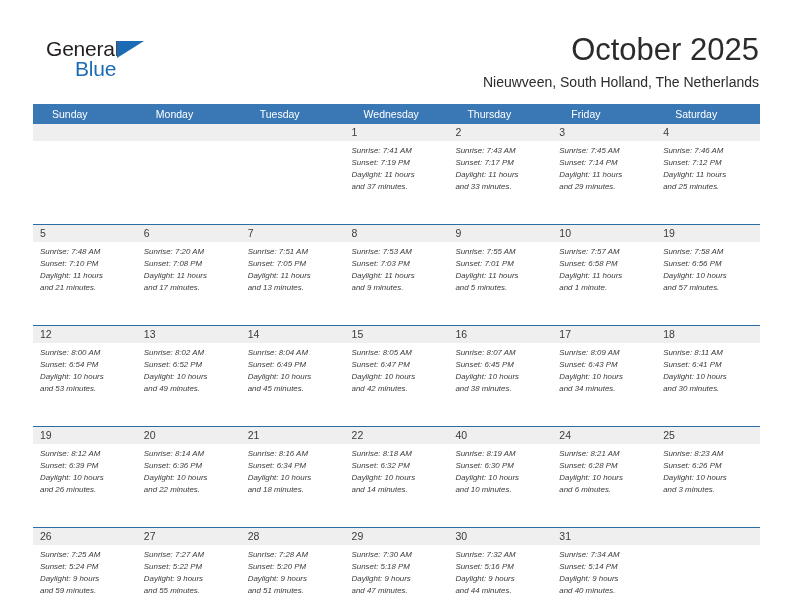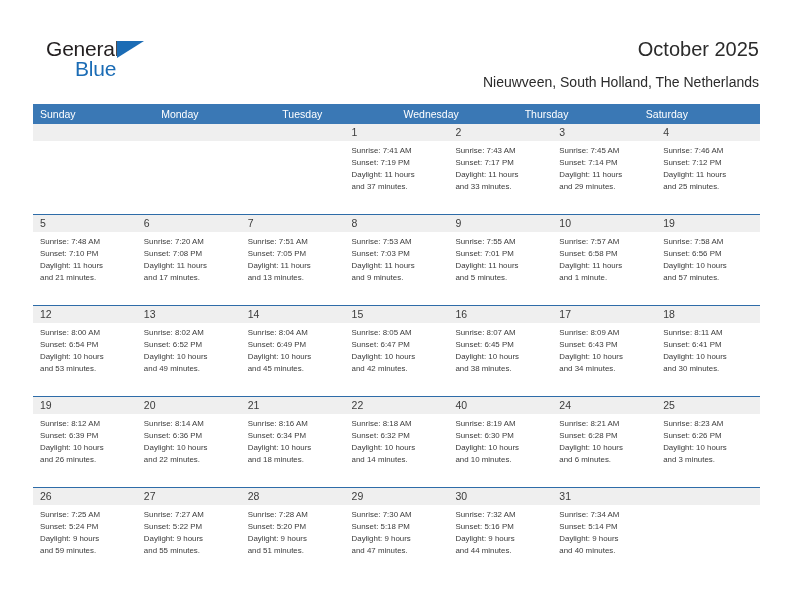--- a/index.html
+++ b/index.html
@@ -65,21 +65,21 @@
     font-size: 21px;
     line-height: 21px;
     color: #1b6cb5;
     letter-spacing: -0.2px;
   }
 
   .title {
     position: absolute;
     right: 33px;
     top: 34px;
-    font-size: 20px;
+    font-size: 31px;
     line-height: 31px;
     color: #2b2b2b;
     text-align: right;
     white-space: nowrap;
   }
   .subtitle {
     position: absolute;
     right: 33px;
     top: 74px;
     font-size: 14px;
@@ -102,21 +102,21 @@
     width: 727px;
     height: 20px;
     background: #3a78b5;
   }
   .weekday {
     flex: 1 1 0;
     min-width: 0;
     color: #ffffff;
     font-size: 10.5px;
     line-height: 20px;
-    padding-left: 7px;
+    padding-left: 19px;
     box-sizing: border-box;
     white-space: nowrap;
     overflow: hidden;
   }
 
   .week {
     width: 727px;
     border-top: 1.4px solid #2e6ca8;
   }
   .week:first-of-type {
@@ -137,22 +137,23 @@
     font-size: 10.5px;
     line-height: 17px;
     color: #3b3b3b;
     white-space: nowrap;
     overflow: hidden;
   }
 
   .week-body {
     display: flex;
     width: 727px;
-    height: 73px;
+    height: 83px;
     background: #b91c1c;
+    font-style: italic;
   }
   .info-cell {
     flex: 1 1 0;
     min-width: 0;
     box-sizing: border-box;
     padding: 4px 6px 0 7px;
     background: #ffffff;
   }
   .info-line {
     font-size: 7.9px;
@@ -179,20 +180,21 @@
     <div class="subtitle">Nieuwveen, South Holland, The Netherlands</div>
   </div>
 
   <div class="calendar">
     <div class="weekday-row" id="weekday-row">
         <div class="weekday">Sunday</div>
         <div class="weekday">Monday</div>
         <div class="weekday">Tuesday</div>
         <div class="weekday">Wednesday</div>
         <div class="weekday">Thursday</div>
+        <div class="weekday">Friday</div>
         <div class="weekday">Saturday</div>
       </div>
     <div id="weeks-container">
         <div class="week">
           <div class="week-dates">
             <div class="date-cell"></div>
             <div class="date-cell"></div>
             <div class="date-cell"></div>
             <div class="date-cell">1</div>
             <div class="date-cell">2</div>

